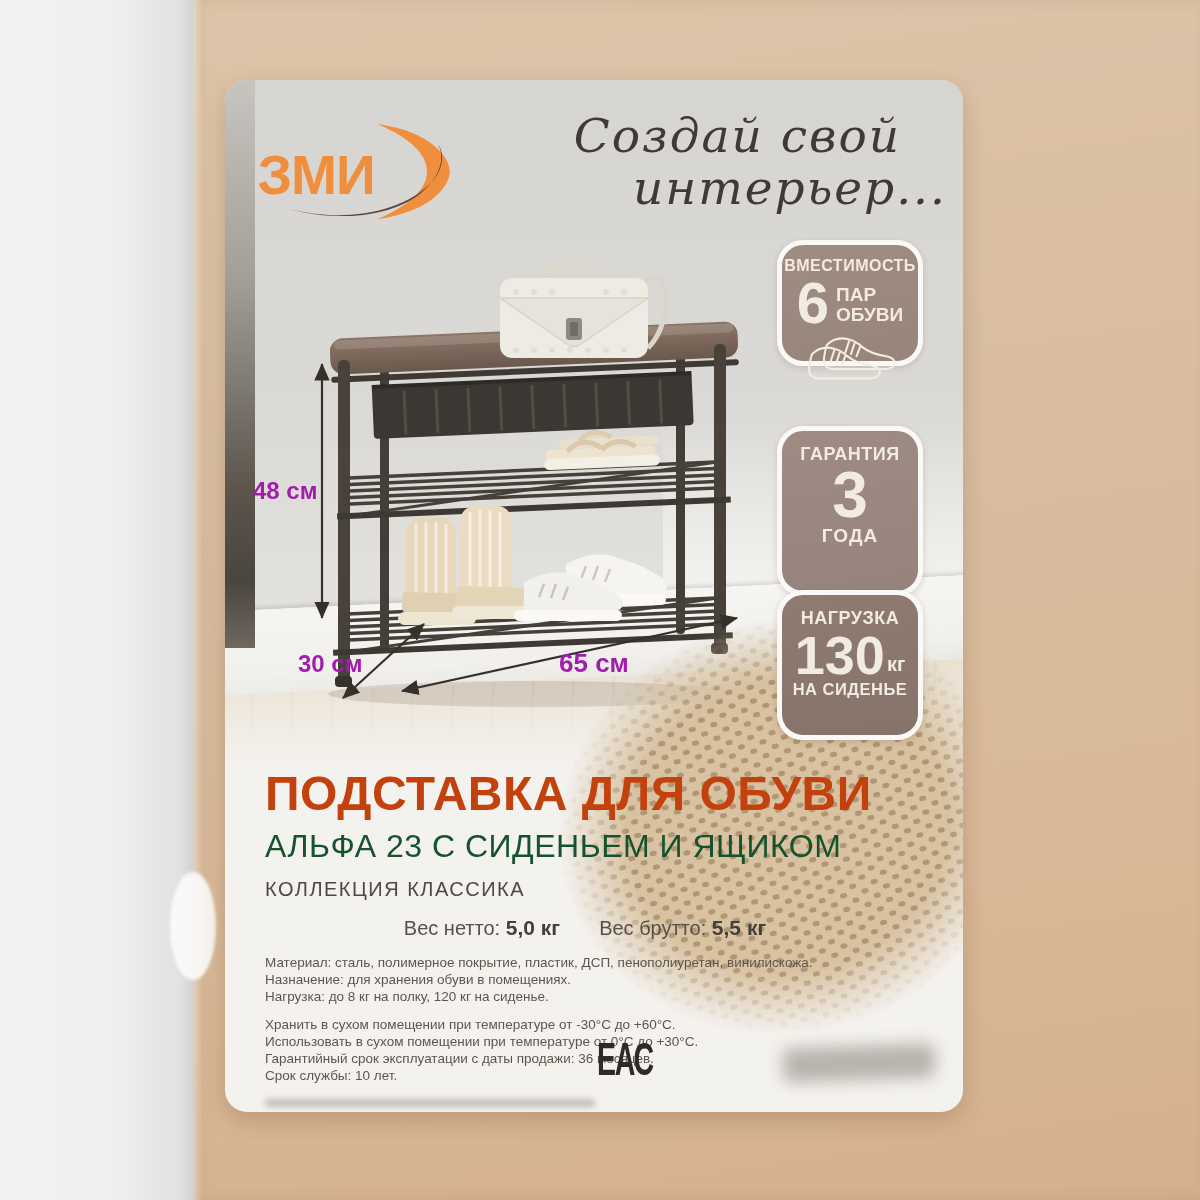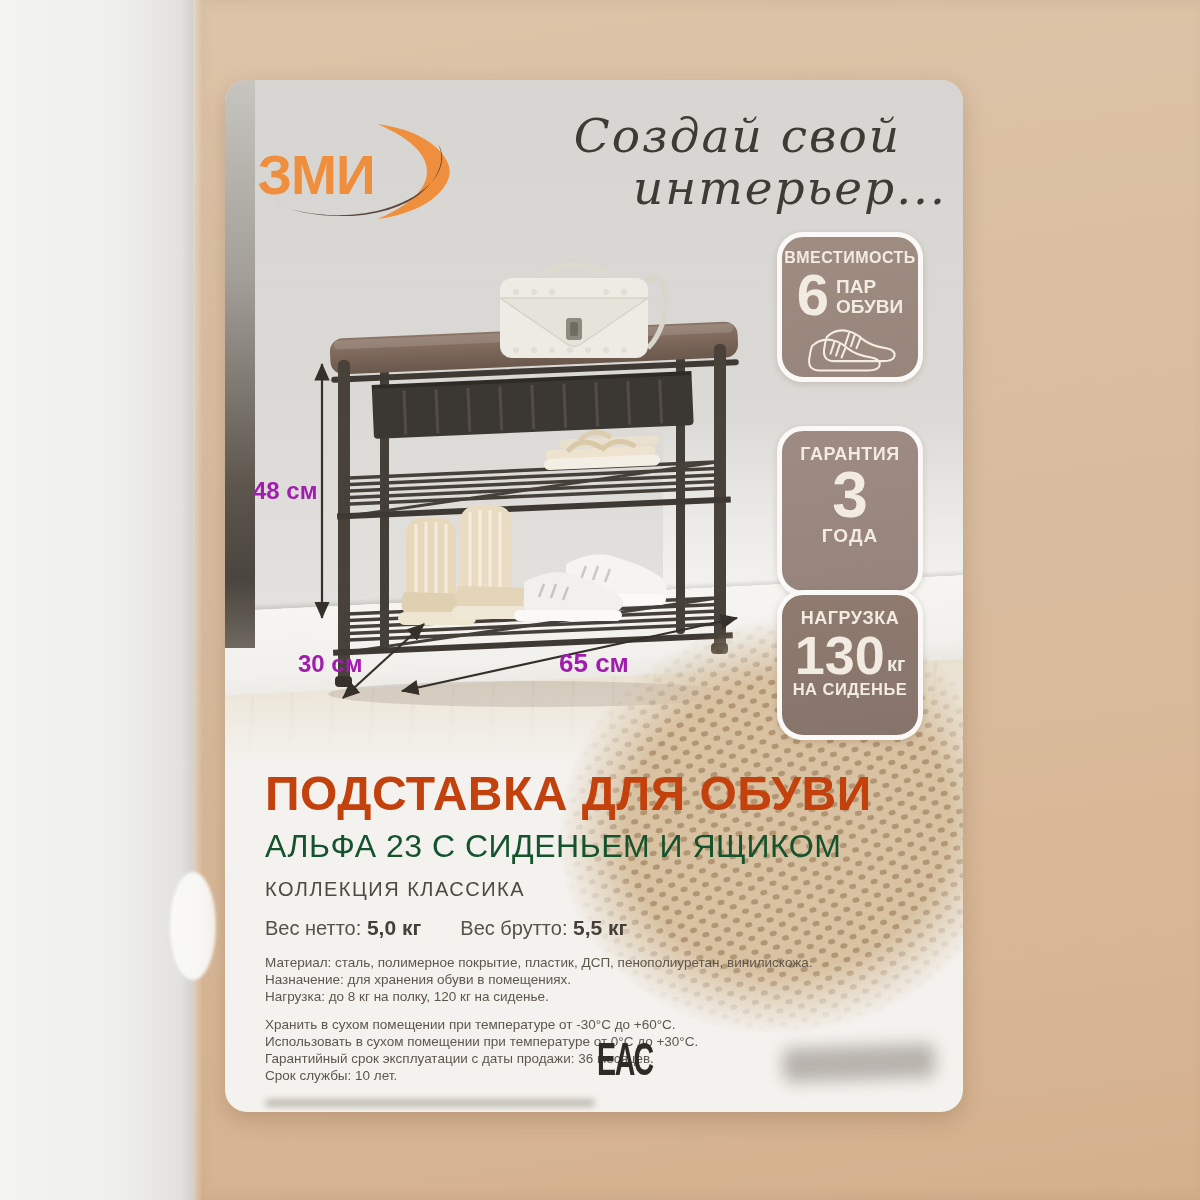--- a/index.html
+++ b/index.html
@@ -60,41 +60,41 @@
   
   .dims{position:absolute;inset:0;z-index:2;pointer-events:none;}
   .dim-label{position:absolute;z-index:2;color:#a21caf;font-size:24px;font-weight:bold;}
   .dim-h{left:28px;top:397px;}
   .dim-d{left:73px;top:570px;}
   .dim-w{left:334px;top:568px;font-size:26px;}
   
   .badge{position:absolute;left:552px;width:146px;z-index:3;border:5px solid #faf9f7;
     border-radius:26px;color:#f2ebe2;text-align:center;box-shadow:0 2px 6px rgba(90,60,30,.18);
     box-sizing:border-box;}
-  .badge1{top:152px;height:150px;background:linear-gradient(170deg,#a08d82,#97847a);}
+  .badge1{top:160px;height:126px;background:linear-gradient(170deg,#a08d82,#97847a);}
   .badge2{top:346px;height:170px;background:linear-gradient(170deg,#9e8b83,#96847c);}
   .badge3{top:510px;height:150px;background:linear-gradient(170deg,#8f7b6f,#86736a);}
   .badge .b-title{font-size:16px;letter-spacing:.5px;margin-top:12px;font-weight:bold;}
   .badge2 .b-title,.badge3 .b-title{font-size:18px;margin-top:13px;}
   .b-row{display:flex;justify-content:center;align-items:center;gap:7px;margin-top:1px;}
   .b-big6{font-size:58px;font-weight:bold;line-height:54px;}
   .b-col{text-align:left;font-weight:bold;font-size:19px;line-height:20px;margin-top:4px;}
   .b-shoes{margin-top:2px;}
   .b-big3{font-size:64px;font-weight:bold;line-height:58px;margin-top:1px;}
   .b-sub{font-size:19px;font-weight:bold;letter-spacing:1px;margin-top:1px;}
   .b-loadrow{display:flex;justify-content:center;align-items:flex-end;line-height:48px;margin-top:2px;}
   .b-big120{font-size:54px;font-weight:bold;}
   .b-kg{font-size:20px;font-weight:bold;margin-left:2px;line-height:30px;}
   .badge3 .b-sub{font-size:16.5px;letter-spacing:.5px;}
   
   .text-col{position:absolute;left:40px;top:688px;width:640px;z-index:2;}
   .p-title{font-size:48px;font-weight:bold;color:#c2410c;letter-spacing:.5px;line-height:52px;}
   .p-subtitle{font-size:32px;color:#14532d;margin-top:8px;letter-spacing:.5px;}
   .p-collection{font-size:20px;color:#4f4942;letter-spacing:1.5px;margin-top:13px;}
-  .p-weights{margin-top:15px;font-size:20px;color:#55504a;}
+  .p-weights{margin-top:15px;font-size:20px;color:#55504a;text-align:center;}
   .p-weights b{font-size:21px;color:#443f38;}
   .p-weights .gap{display:inline-block;width:28px;}
   .p-par{margin-top:14px;font-size:13.5px;line-height:17px;color:#5e564c;}
   .p-par2{margin-top:11px;}
   .blur-block{margin-top:15px;}
   .blur-line{height:8px;border-radius:4px;background:#8f877e;opacity:.5;filter:blur(3px);margin:7px 0;}
   
   .eac{position:absolute;left:372px;top:952px;z-index:2;font-weight:bold;font-size:46px;
     color:#2e2a25;transform:scaleX(.62);transform-origin:left;letter-spacing:-2px;}
   .site-blur{position:absolute;left:558px;top:966px;width:152px;height:34px;z-index:2;

